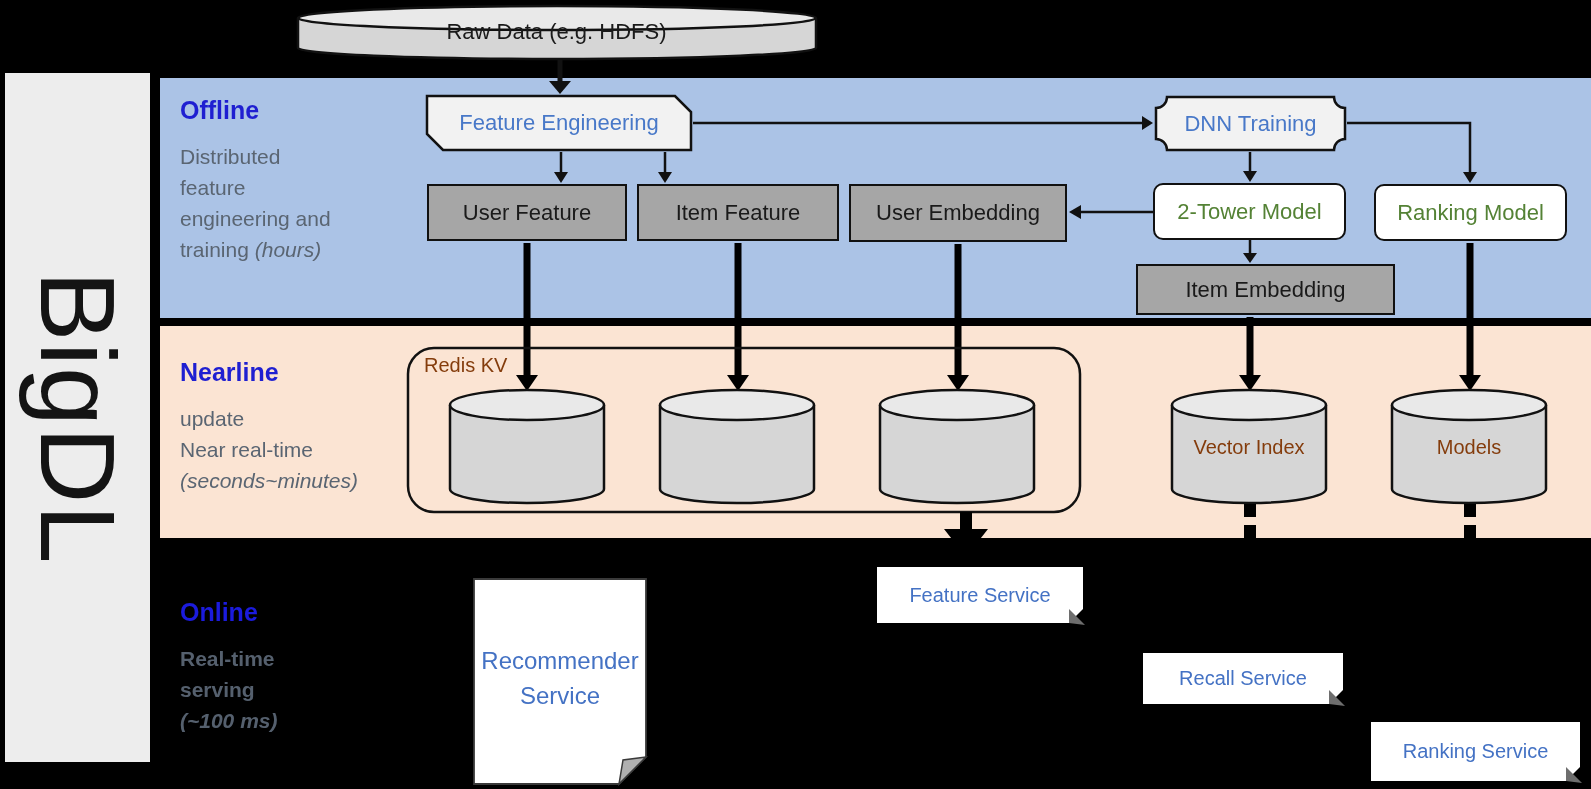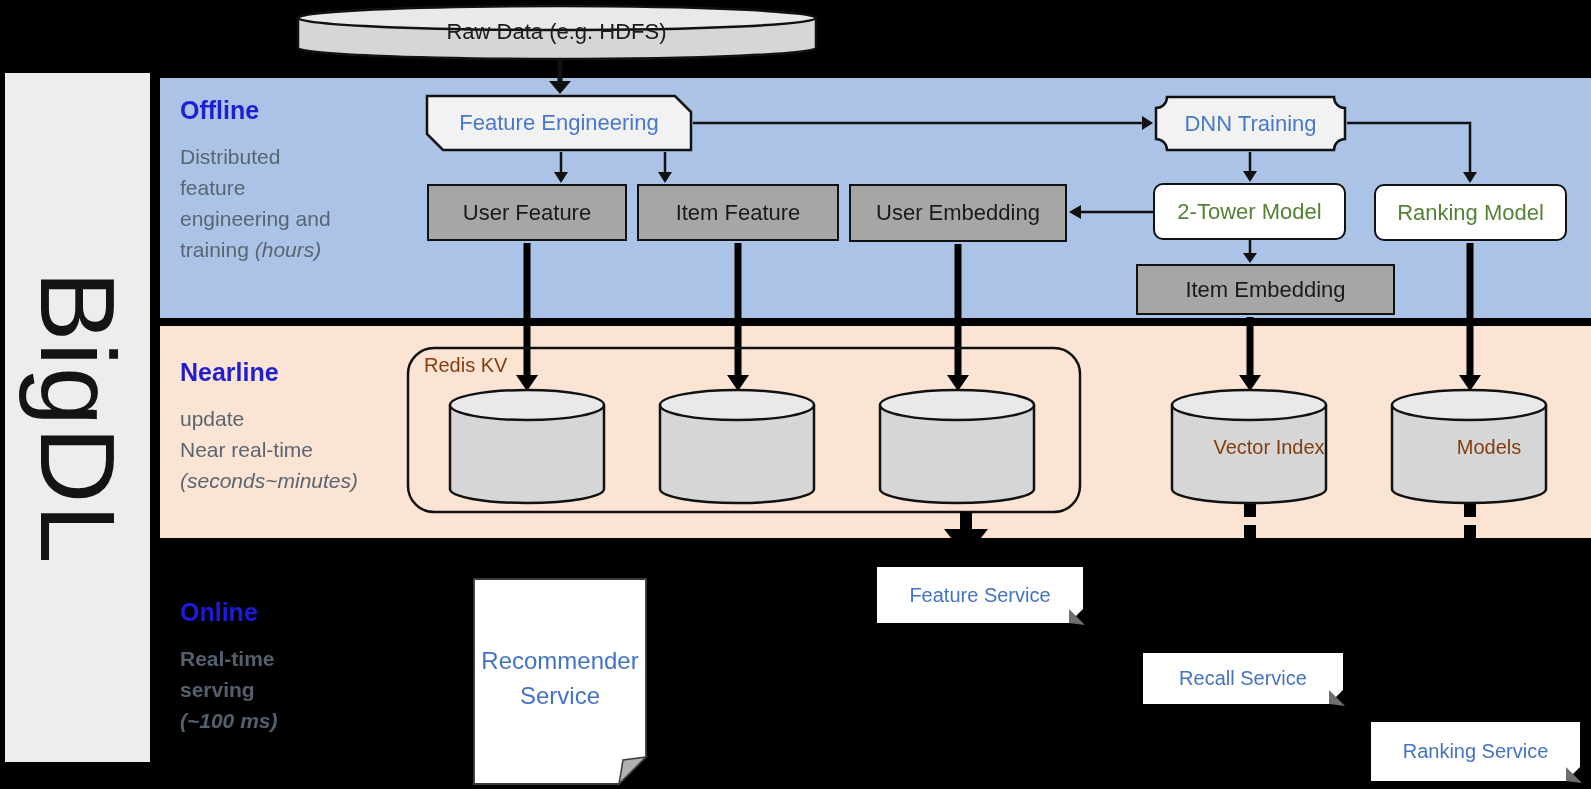--- a/index.html
+++ b/index.html
@@ -25,21 +25,21 @@
   #connectors{left:0;top:0;z-index:2;}
   
   .node{display:flex;align-items:center;justify-content:center;text-align:center;
         font-size:22px;z-index:4;box-sizing:border-box;}
   .gray-node{background:#a6a6a6;border:2.5px solid #111;color:#1a1a1a;}
   .round-node{background:#ffffff;border:2.5px solid #111;border-radius:10px;color:#548235;}
   .shape-node{background:transparent;border:none;}
   .shape-node svg{position:absolute;left:0;top:0;}
   .shape-node .lbl{position:relative;z-index:1;}
   .blue-lbl{color:#4878c8;}
-  .cyl-lbl{color:#843c0c;font-size:20px;text-align:center;z-index:4;padding-left:20px;}
+  .cyl-lbl{color:#843c0c;font-size:20px;text-align:center;z-index:4;}
   #redis-kv-label{font-size:20px;color:#843c0c;z-index:4;}
   
   .svc{background:#fff;color:#4472c4;display:flex;align-items:center;justify-content:center;
        font-size:20px;z-index:4;clip-path:polygon(0 0,100% 0,100% calc(100% - 14px),calc(100% - 14px) 100%,0 100%);}
   .svc-fold{z-index:5;}
   #doc-text{z-index:5;display:flex;flex-direction:column;align-items:center;justify-content:center;
             color:#4472c4;font-size:24px;line-height:35px;text-align:center;}
 </style>
 </head>
 <body>

